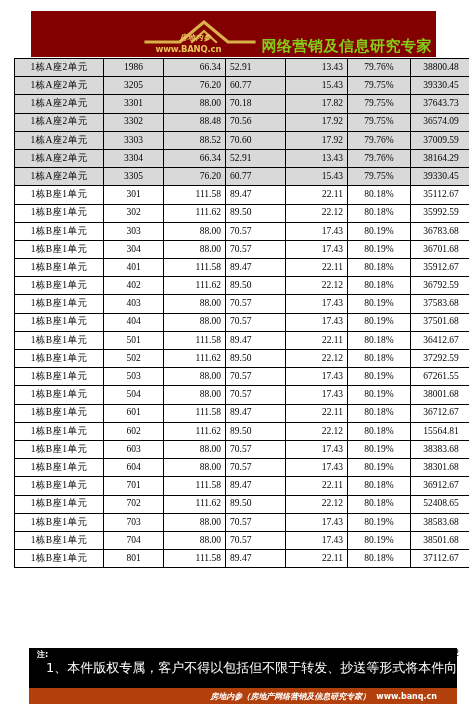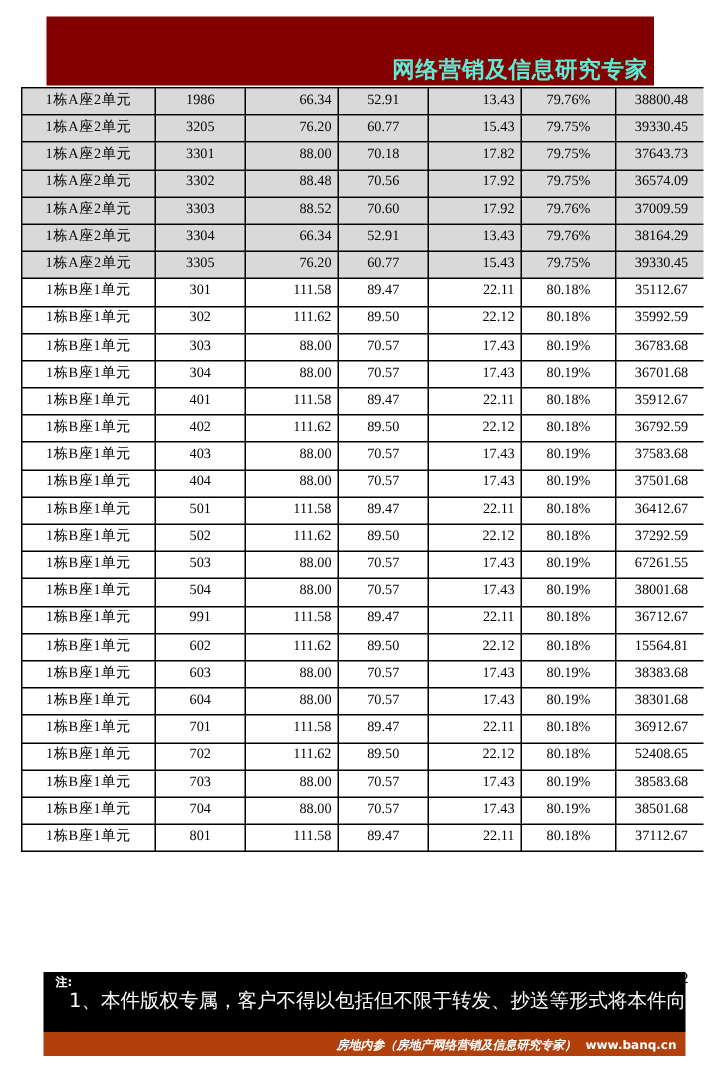--- a/index.html
+++ b/index.html
@@ -62,21 +62,21 @@
     font-size: 8.5px;
     font-weight: bold;
     color: #e8c45a;
     letter-spacing: -0.2px;
     white-space: nowrap;
   }
   .logo-tagline {
     font-family: "DejaVu Sans", "Liberation Sans", sans-serif;
     font-size: 15px;
     font-weight: bold;
-    color: #5eead4;
+    color: #84cc16;
     white-space: nowrap;
     padding-bottom: 2px;
     letter-spacing: 0.5px;
   }
 
   
   .table-wrap {
     position: absolute;
     left: 2px;
     top: 58px;
@@ -94,21 +94,21 @@
     padding: 0 4px;
     font-size: 9.5px;
     color: #000000;
     white-space: nowrap;
     overflow: hidden;
     line-height: 1;
   }
   td.c-unit  { width: 80px;  text-align: center; letter-spacing: 0.4px; }
   td.c-room  { width: 51px;  text-align: center; }
   td.c-area  { width: 53px;  text-align: right; }
-  td.c-inner { width: 51px;  text-align: center; }
+  td.c-inner { width: 51px;  text-align: left; }
   td.c-share { width: 53px;  text-align: right; }
   td.c-rate  { width: 54px;  text-align: center; }
   td.c-price { width: 52px;  text-align: center; }
   td.c-total { width: 71px;  text-align: right; }
   tr.shaded td { background: #d9d9d9; }
   tr.plain td  { background: #ffffff; }
 
   
   .page-number {
     position: absolute;
@@ -152,21 +152,21 @@
     position: absolute;
     left: 29px;
     top: 688px;
     width: 428px;
     height: 16px;
     background: #b2400c;
     display: flex;
     align-items: center;
     justify-content: flex-end;
     box-sizing: border-box;
-    padding-right: 6px;
+    padding-right: 20px;
   }
   .footer-cn {
     font-family: "DejaVu Serif", "Liberation Serif", serif;
     font-size: 8px;
     font-weight: bold;
     font-style: italic;
     color: #ffffff;
     white-space: nowrap;
   }
   .footer-url {
@@ -176,20 +176,28 @@
     color: #ffffff;
     margin-left: 6px;
     white-space: nowrap;
   }
 </style>
 </head>
 <body>
 
 <div class="header-band">
   <div class="logo-wrap">
+    <div class="logo-mark">
+      <svg width="118" height="40" viewBox="0 0 118 40" xmlns="http://www.w3.org/2000/svg" aria-hidden="true">
+        <polyline points="4,26 38,26 62,6 86,26 112,26" fill="none" stroke="#d9b04a" stroke-width="3.2" stroke-linecap="square" stroke-linejoin="miter"></polyline>
+        <polyline points="50,26 62,15 74,26" fill="none" stroke="#d9b04a" stroke-width="2.2" stroke-linecap="square" stroke-linejoin="miter"></polyline>
+      </svg>
+      <span class="logo-cn-small">房地内参</span>
+      <span class="logo-url">www.BANQ.cn</span>
+    </div>
     <span class="logo-tagline">网络营销及信息研究专家</span>
   </div>
 </div>
 
 <div class="table-wrap">
   <table class="data">
     <tbody>
         <tr class="shaded">
           <td class="c-unit">1栋A座2单元</td>
           <td class="c-room">1986</td>
@@ -375,21 +383,21 @@
           <td class="c-room">504</td>
           <td class="c-area">88.00</td>
           <td class="c-inner">70.57</td>
           <td class="c-share">17.43</td>
           <td class="c-rate">80.19%</td>
           <td class="c-price">38001.68</td>
           <td class="c-total">3344147.84</td>
         </tr>
         <tr class="plain">
           <td class="c-unit">1栋B座1单元</td>
-          <td class="c-room">991</td>
+          <td class="c-room">601</td>
           <td class="c-area">111.58</td>
           <td class="c-inner">89.47</td>
           <td class="c-share">22.11</td>
           <td class="c-rate">80.18%</td>
           <td class="c-price">36712.67</td>
           <td class="c-total">4096399.72</td>
         </tr>
         <tr class="plain">
           <td class="c-unit">1栋B座1单元</td>
           <td class="c-room">602</td>

